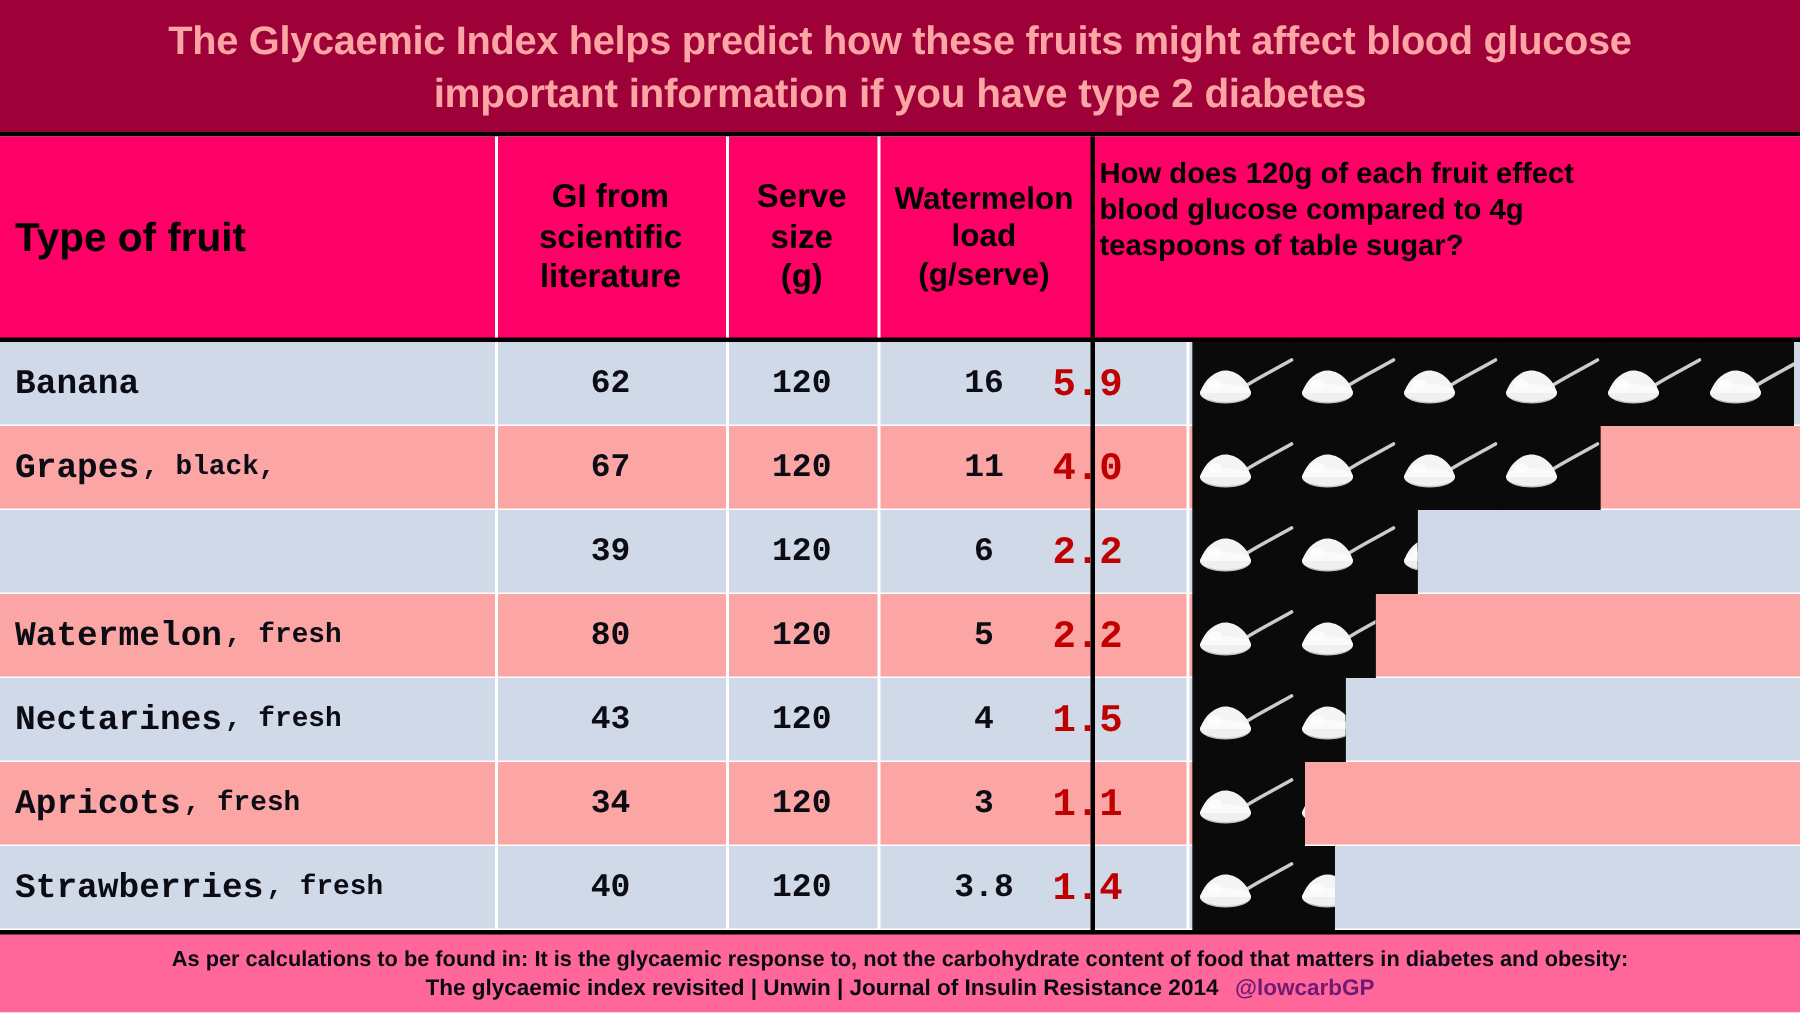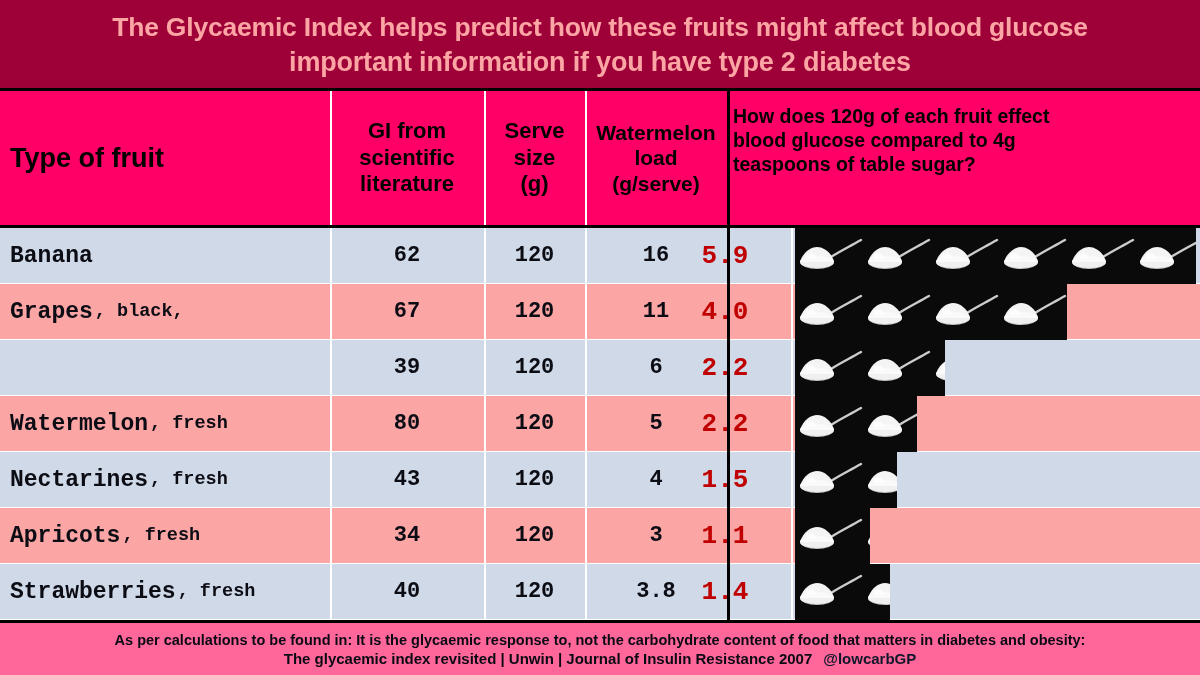--- a/index.html
+++ b/index.html
@@ -139,21 +139,21 @@
     gap: 2px;
   }
   .footer-line {
     color: #0A0A14;
     font-size: 14.5px;
     font-weight: bold;
     white-space: nowrap;
     text-align: left;
   }
   .footer-line.l2 { font-size: 15px; }
-  .handle { color: #0f172a; margin-left: 11px; }
+  .handle { color: #701a75; margin-left: 11px; }
 </style>
 </head>
 <body>
 
 <div class="page">
 
   <div class="title-banner">
     <div class="title-line l1">The Glycaemic Index helps predict how these fruits might affect blood glucose</div>
     <div class="title-line l2">important information if you have type 2 diabetes</div>
   </div>
@@ -514,17 +514,17 @@
               </svg>
             </div>
           </div>
         </div>
       </div>
   </div>
 
   <div class="footer">
     <div class="footer-line l1">As per calculations to be found in: It is the glycaemic response to, not the carbohydrate content of food that matters in diabetes and obesity:</div>
     <div class="footer-line l2">
-      <span>The glycaemic index revisited | Unwin | Journal of Insulin Resistance 2007</span><span class="handle">@lowcarbGP</span>
+      <span>The glycaemic index revisited | Unwin | Journal of Insulin Resistance 2014</span><span class="handle">@lowcarbGP</span>
     </div>
   </div>
 
 </div>
 
 </body></html>

